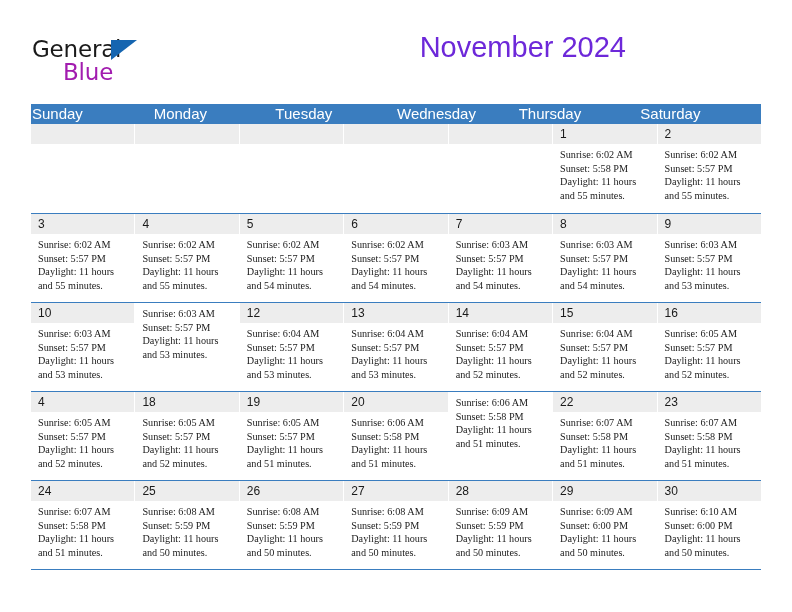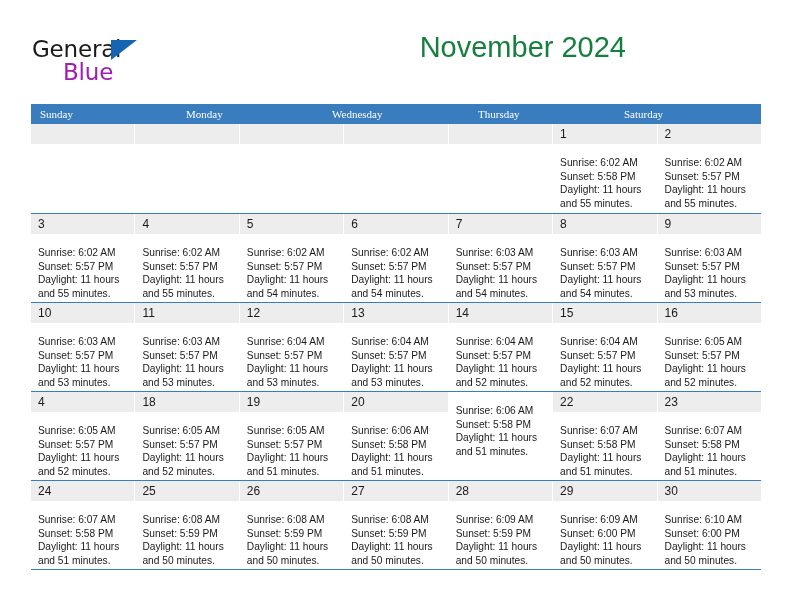--- a/index.html
+++ b/index.html
@@ -68,21 +68,21 @@
 
   .title-block {
     position: absolute;
     right: 34px;
     top: 30px;
     text-align: right;
   }
   .cal-title {
     font-size: 29px;
     font-weight: 400;
-    color: #15803d;
+    color: #6d28d9;
     line-height: 34px;
     white-space: nowrap;
   }
   .cal-subtitle {
     margin-top: 9px;
     font-size: 14.5px;
     font-weight: 400;
     color: #0d0d0d;
     line-height: 17px;
     white-space: nowrap;
@@ -96,27 +96,26 @@
     width: 730px;
   }
   .dow-row {
     display: flex;
     width: 730px;
     height: 20px;
     background: #3a7dbf;
   }
   .dow-cell {
     flex: 1 1 0;
-    font-size: 11px;
+    font-size: 15px;
     color: #ffffff;
     line-height: 20px;
-    padding-left: 9px;
+    padding-left: 1px;
     box-sizing: border-box;
     white-space: nowrap;
-    font-family: Liberation Serif, serif;
   }
 
   .week-row {
     display: flex;
     width: 730px;
     height: 89px;
     border-top: 1px solid #3a7dbf;
     box-sizing: border-box;
   }
   .week-row.first {
@@ -143,21 +142,22 @@
     background: #ededed;
     box-sizing: border-box;
     padding-left: 7px;
   }
   .day-num {
     font-size: 12px;
     color: #1a1a1a;
     line-height: 20px;
   }
   .day-body {
-    padding: 12px 6px 0 7px;
+    padding: 4px 6px 0 7px;
+    font-family: Liberation Serif, serif;
   }
   .day-line {
     font-size: 10.2px;
     color: #1a1a1a;
     line-height: 13.6px;
     white-space: nowrap;
   }
   .empty .day-num-strip {
     background: #ededed;
   }
@@ -178,20 +178,21 @@
     <div class="title-block">
       <div class="cal-title">November 2024</div>
     </div>
 
   </div>
 
   <div class="calendar">
     <div class="dow-row">
       <div class="dow-cell">Sunday</div>
       <div class="dow-cell">Monday</div>
+      <div class="dow-cell">Tuesday</div>
       <div class="dow-cell">Wednesday</div>
       <div class="dow-cell">Thursday</div>
       <div class="dow-cell">Saturday</div>
     </div>
 
     <div id="weeks-container">
         <div class="week-row first">
           <div class="day-cell empty">
             <div class="day-num-strip"><span class="day-num"></span></div>
           </div>
@@ -295,21 +296,20 @@
           <div class="day-cell">
             <div class="day-num-strip"><span class="day-num">10</span></div>
             <div class="day-body">
               <div class="day-line">Sunrise: 6:03 AM</div>
               <div class="day-line">Sunset: 5:57 PM</div>
               <div class="day-line">Daylight: 11 hours</div>
               <div class="day-line">and 53 minutes.</div>
             </div>
           </div>
           <div class="day-cell">
-            <div class="day-num-strip"><span class="day-num">11</span></div>
             <div class="day-body">
               <div class="day-line">Sunrise: 6:03 AM</div>
               <div class="day-line">Sunset: 5:57 PM</div>
               <div class="day-line">Daylight: 11 hours</div>
               <div class="day-line">and 53 minutes.</div>
             </div>
           </div>
           <div class="day-cell">
             <div class="day-num-strip"><span class="day-num">12</span></div>
             <div class="day-body">

